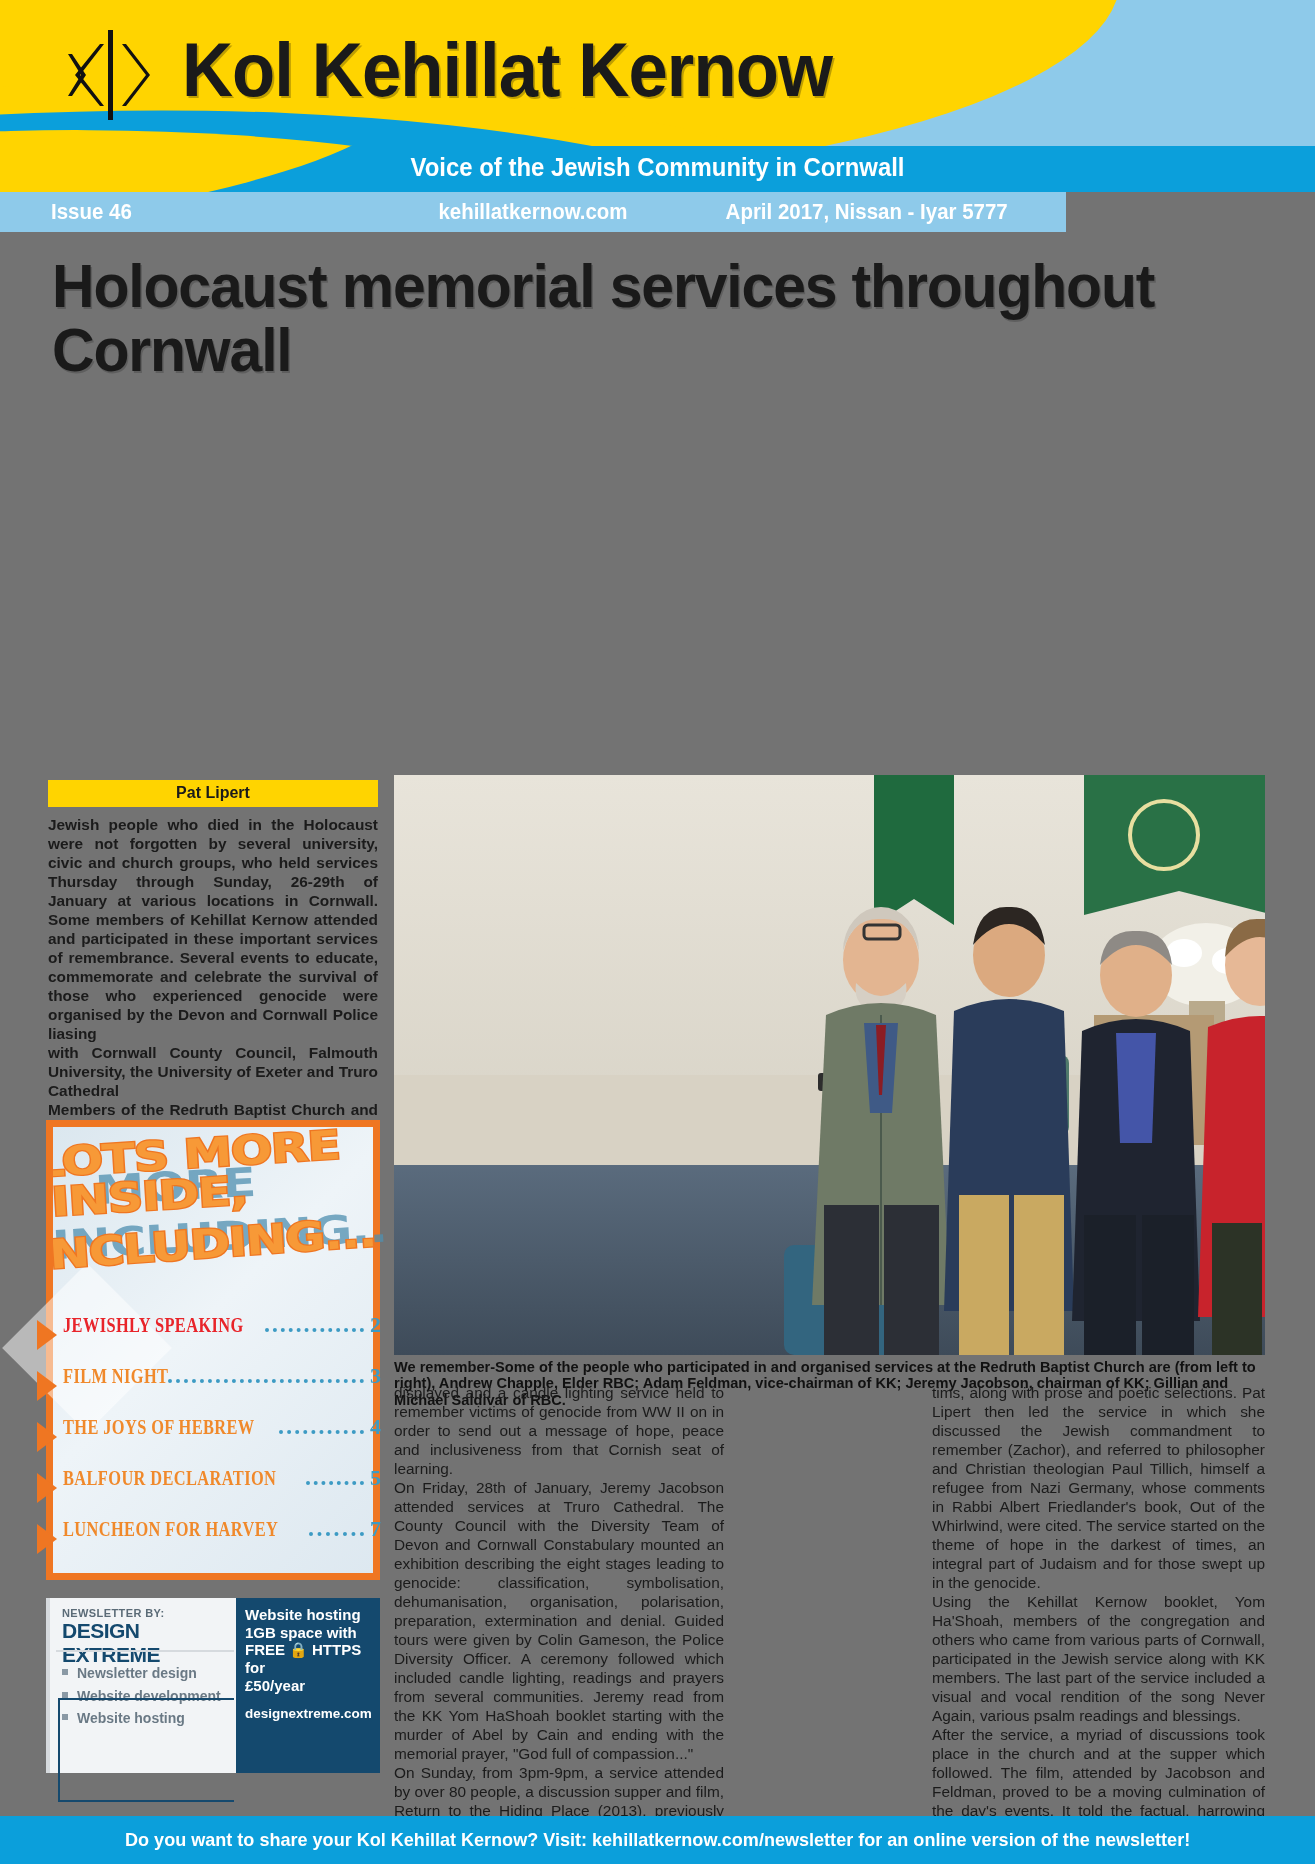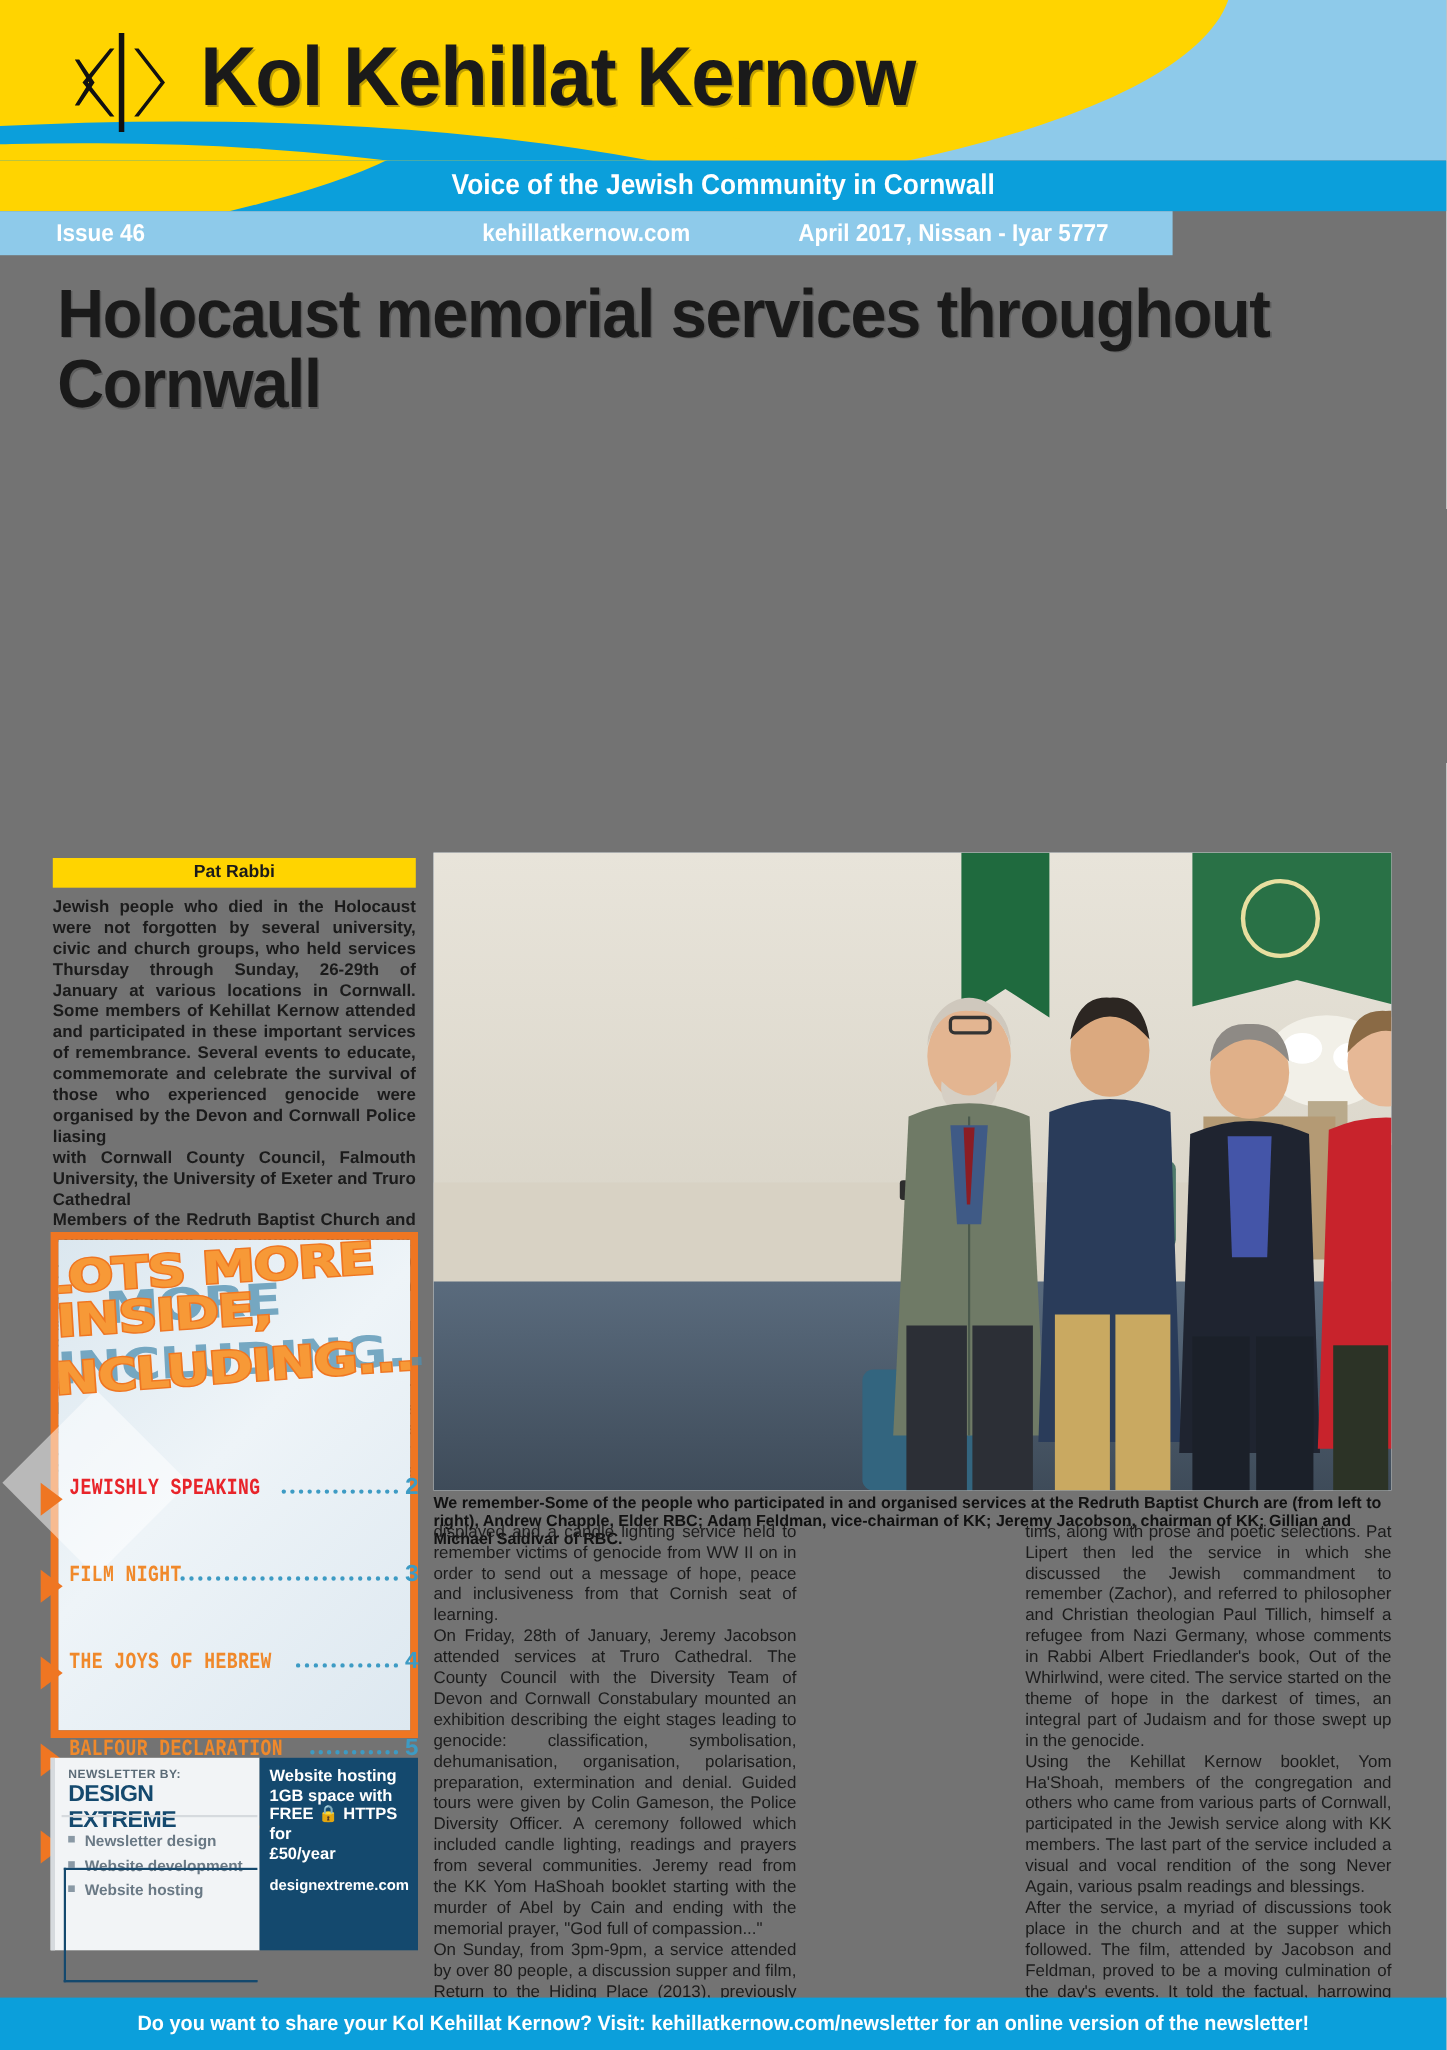--- a/index.html
+++ b/index.html
@@ -158,22 +158,21 @@
   .sr1 { left: 58px; top: 42px; font-size: 40px; transform: rotate(-3deg) scaleX(1.25); }
   .sr2 { left: 34px; top: 92px; font-size: 40px; transform: rotate(-3deg) scaleX(1.25); }
   .fr1 { left: 8px;  top: 10px; font-size: 40px; transform: rotate(-3.5deg) scaleX(1.22); }
   .fr2 { left: 16px; top: 52px; font-size: 40px; transform: rotate(-3.5deg) scaleX(1.22); }
   .fr3 { left: 10px; top: 100px; font-size: 40px; transform: rotate(-4deg) scaleX(1.22); }
 
   .toc-list { position:absolute; left: 10px; top: 185px; width: 318px; }
   .toc-item {
     display:flex; align-items:baseline;
     height: 51px; position:relative;
-    font-family:Liberation Mono, monospace;
-    margin-top:28px;
+    font-family:Liberation Serif, serif;
   }
   .toc-chev {
     position:absolute; left:-26px; top:8px;
     width:0;height:0;
     border-top:15px solid transparent;
     border-bottom:15px solid transparent;
     border-left:20px solid #ef7622;
   }
   .toc-label {
     font-size: 21px; font-weight:700;
@@ -256,21 +255,21 @@
     <div class="issue-left">Issue 46</div>
     <div class="issue-mid">kehillatkernow.com</div>
     <div class="issue-right">April 2017, Nissan - Iyar 5777</div>
   </div>
 
   <div class="headline">Holocaust memorial services throughout Cornwall</div>
 
   <div class="content">
 
     <div class="byline-bar">
-      <span>Pat Rabbi</span>
+      <span>Pat Lipert</span>
     </div>
 
     <div class="col col-left">
       <p>Jewish people who died in the Holocaust were not forgotten by several university, civic and church groups, who held services Thursday through Sunday, 26-29th of January at various locations in Cornwall. Some members of Kehillat Kernow attended and participated in these important services of remembrance. Several events to educate, commemorate and celebrate the survival of those who experienced genocide were organised by the Devon and Cornwall Police liasing</p>
       <p>with Cornwall County Council, Falmouth University, the University of Exeter and Truro Cathedral</p>
       <p>Members of the Redruth Baptist Church and Friends of Israel held services led by Pat Lipert of Kehillat Kernow, and Andrew Chapple, elder of RBC. Chairman Jeremy Jacobson, vice-chairman Adam Feldman, secretary Rachel Brown and KK member Roger Chatfield participated in the service.</p>
       <p>On Wednesday, 25th of January, Adam Feldman participated in services at Penryn Tremough campus, home to 5000 students and staff at the Cornwall wing of the University of Exeter and Penryn sector of Falmouth University. An exhibition of man's inhumanity to man was</p>
     </div>
 
     <div class="photo-wrap">

